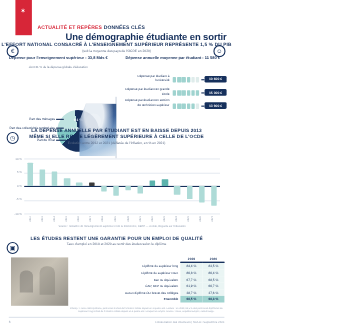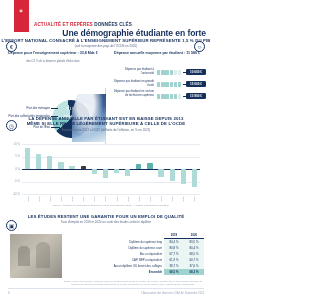--- a/index.html
+++ b/index.html
@@ -212,21 +212,21 @@
 
 <div class="red-bar">
   <span class="star">✶</span>
 </div>
 
 <div class="kicker">
   <span class="k-red">ACTUALITÉ ET REPÈRES</span>
   <span class="k-dark">DONNÉES CLÉS</span>
 </div>
 
-<div class="main-title">Une démographie étudiante en forte</div>
+<div class="main-title">Une démographie étudiante en sortir</div>
 
 <div id="sec1">
 
   <div class="sec-head" style="top:2px;">
     <div class="h-title">L'EFFORT NATIONAL CONSACRÉ À L'ENSEIGNEMENT SUPÉRIEUR REPRÉSENTE 1,5 % DU PIB</div>
     <div class="h-sub">(soit la moyenne des pays de l'OCDE en 2020)</div>
   </div>
 
   <div class="badge" style="left:6px; top:5px;">€</div>
   <div class="badge" style="left:194px; top:5px;">☺</div>

